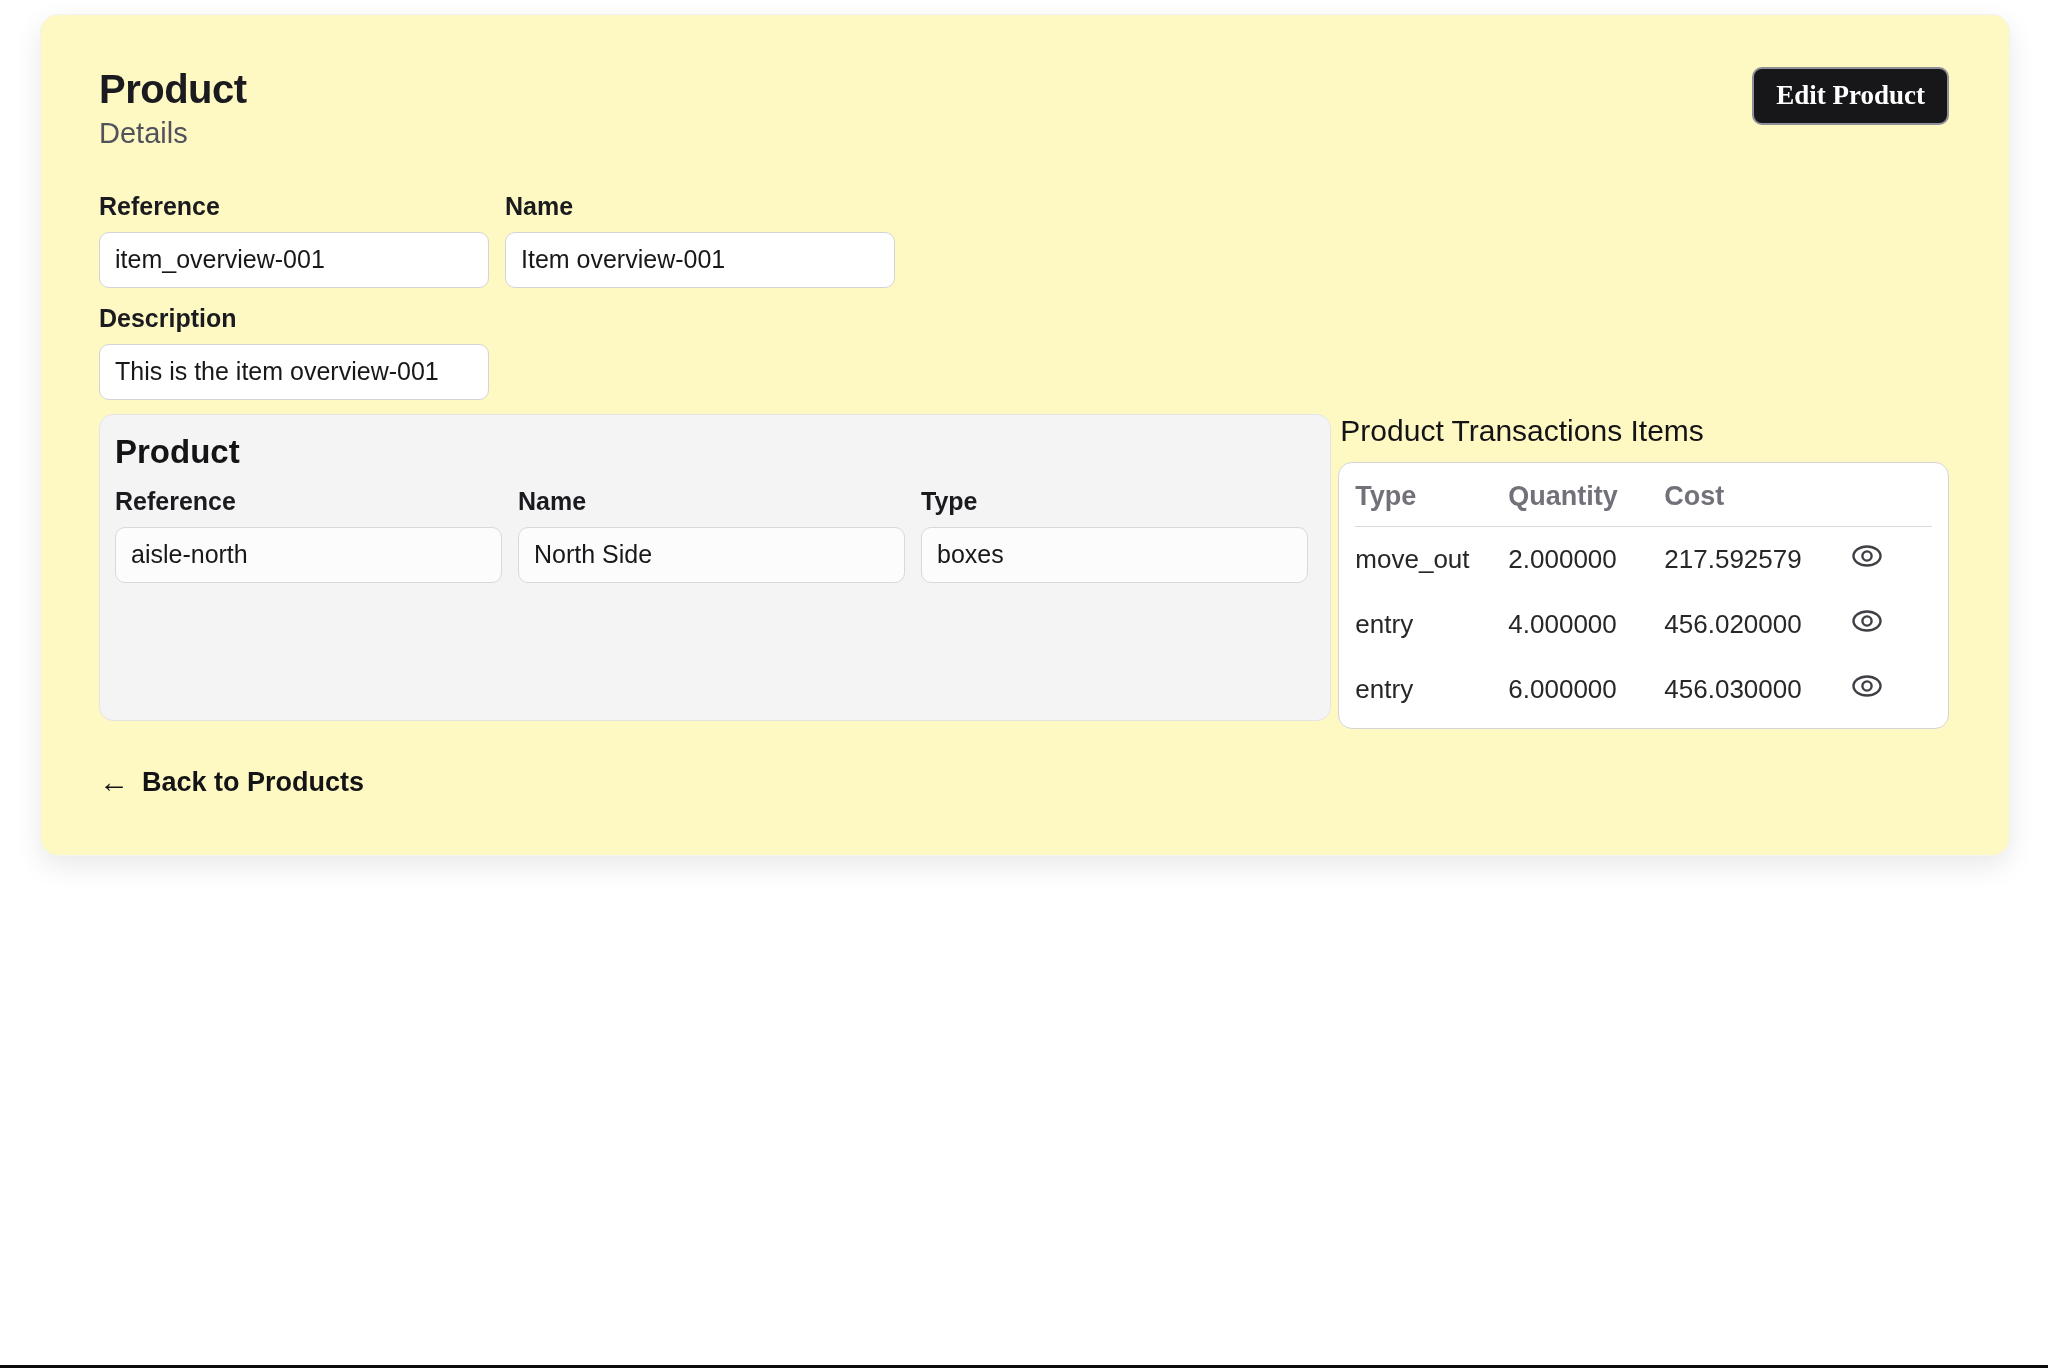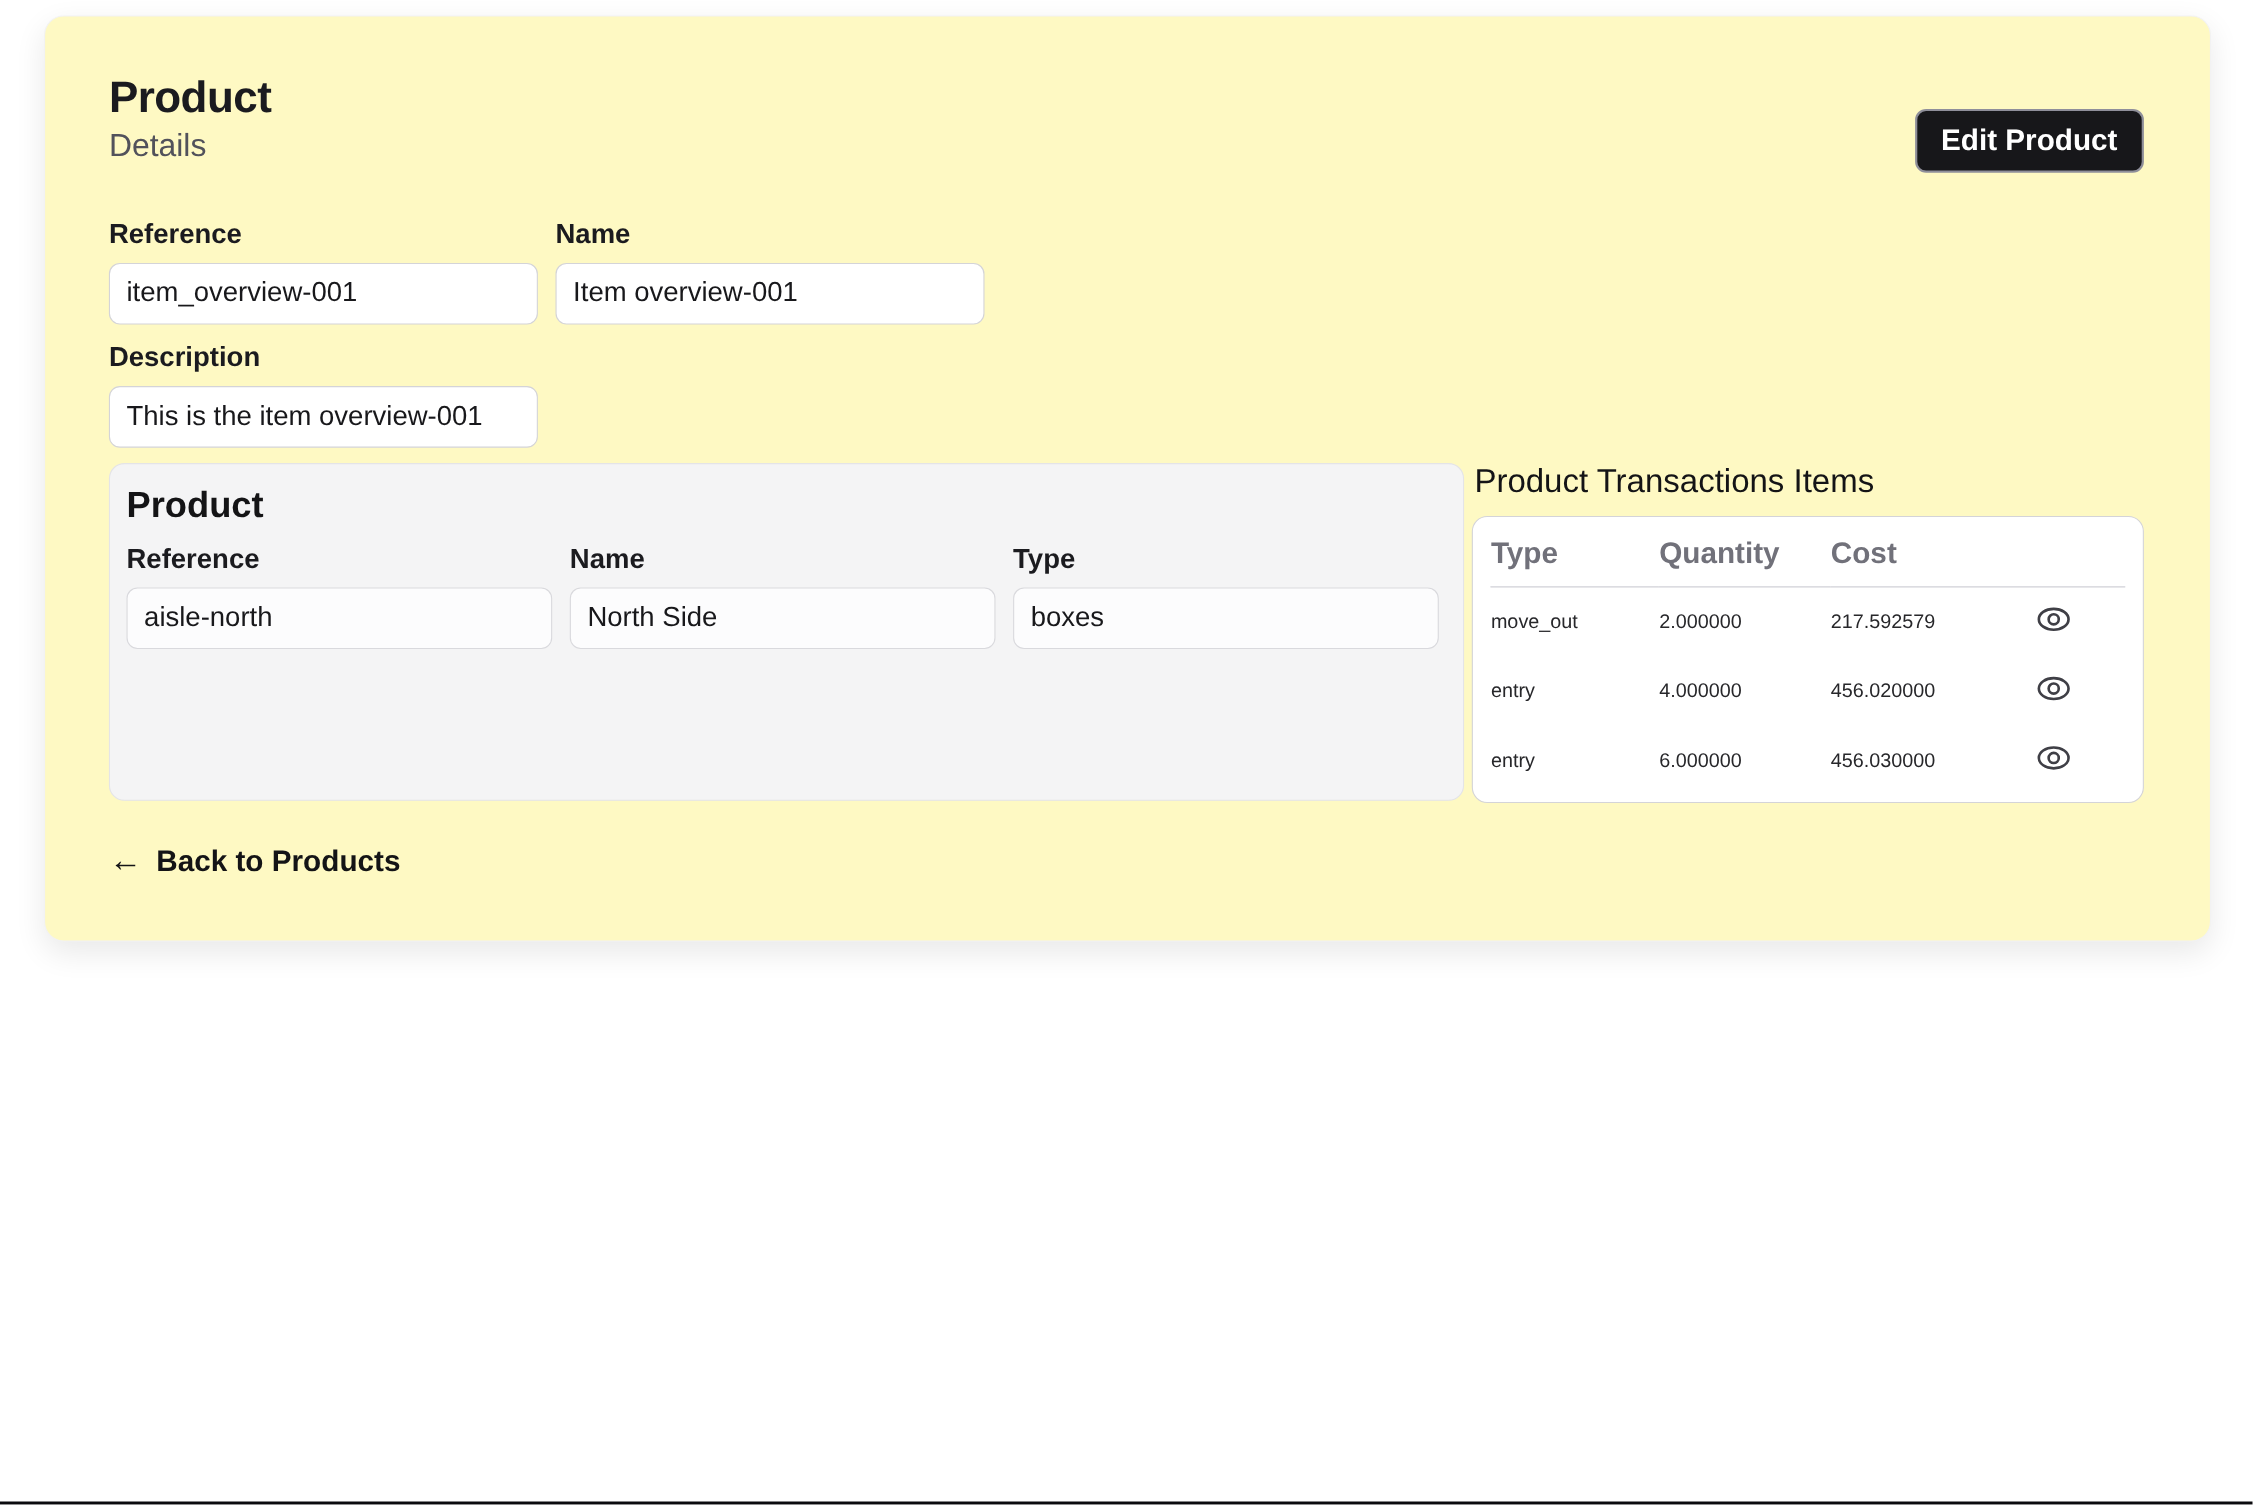--- a/index.html
+++ b/index.html
@@ -7,23 +7,23 @@
   .card{
     position:absolute;left:40px;top:14px;width:1970px;height:842px;box-sizing:border-box;
     background:#fef9c3;border:1px solid #f2f2f3;border-radius:18px;
     box-shadow:0 10px 28px rgba(0,0,0,.09);
     padding:52px 60px 0 58px;
   }
   .card-header{display:flex;justify-content:space-between;align-items:flex-start;}
   .title{font-size:40px;font-weight:700;letter-spacing:-0.5px;line-height:1.12;color:#1b1b1f;margin:0;}
   .subtitle{font-size:29px;color:#52525b;margin-top:5px;}
   .edit-btn{
-    margin-top:32px;background:#17171a;color:#ffffff;font-weight:700;font-size:27px;
+    background:#17171a;color:#ffffff;font-weight:700;font-size:27px;
     padding:12px 22px;border-radius:10px;border:2px solid #8f8f9a;cursor:pointer;
-    font-family:Liberation Sans, sans-serif;line-height:1.1;
+    font-family:Liberation Serif, serif;line-height:1.1;
   }
   .form{margin-top:42px;}
   .field-row{display:flex;gap:16px;}
   .field{width:390px;}
   .field-label{font-size:25px;font-weight:700;display:block;margin-bottom:11px;color:#1b1b1f;}
   .text-input{
     width:100%;box-sizing:border-box;height:56px;border:1px solid #d4d4d8;border-radius:10px;
     padding:0 15px;font-size:25px;font-family:inherit;color:#18181b;background:#ffffff;outline:none;
   }
   .desc-row{margin-top:16px;}
@@ -36,21 +36,21 @@
   .product-panel .field{width:387px;}
   .product-panel .text-input{background:#fcfcfd;border:1px solid #d9d9dd;}
   .tx{margin-left:7px;width:611px;}
   .tx-title{font-size:30px;font-weight:400;margin:0 0 14px 2px;color:#141416;}
   .tx-box{border:1px solid #d4d4d8;border-radius:14px;padding:0 16px 6px 16px;box-sizing:border-box;background:#ffffff;}
   .tx-table{width:100%;border-collapse:collapse;font-size:27px;table-layout:fixed;}
   .tx-table th{
     text-align:left;color:#71717a;font-weight:700;padding:18px 0 14px 0;
     border-bottom:1px solid #d9d9de;font-size:27px;
   }
-  .tx-table td{padding:15px 0;color:#27272a;font-size:18px;vertical-align:middle;}
+  .tx-table td{padding:15px 0;color:#27272a;font-size:26px;vertical-align:middle;}
   .col-type{width:153px;}
   .col-qty{width:156px;}
   .col-cost{width:186px;}
   .col-act{width:auto;}
   .eye-btn{background:none;border:none;padding:0;cursor:pointer;display:inline-flex;align-items:center;}
   .back-link{
     display:flex;align-items:center;gap:13px;margin-top:38px;font-size:27px;font-weight:700;
     cursor:pointer;width:max-content;color:#141416;
   }
   .back-arrow{font-size:30px;font-weight:400;line-height:1;}

